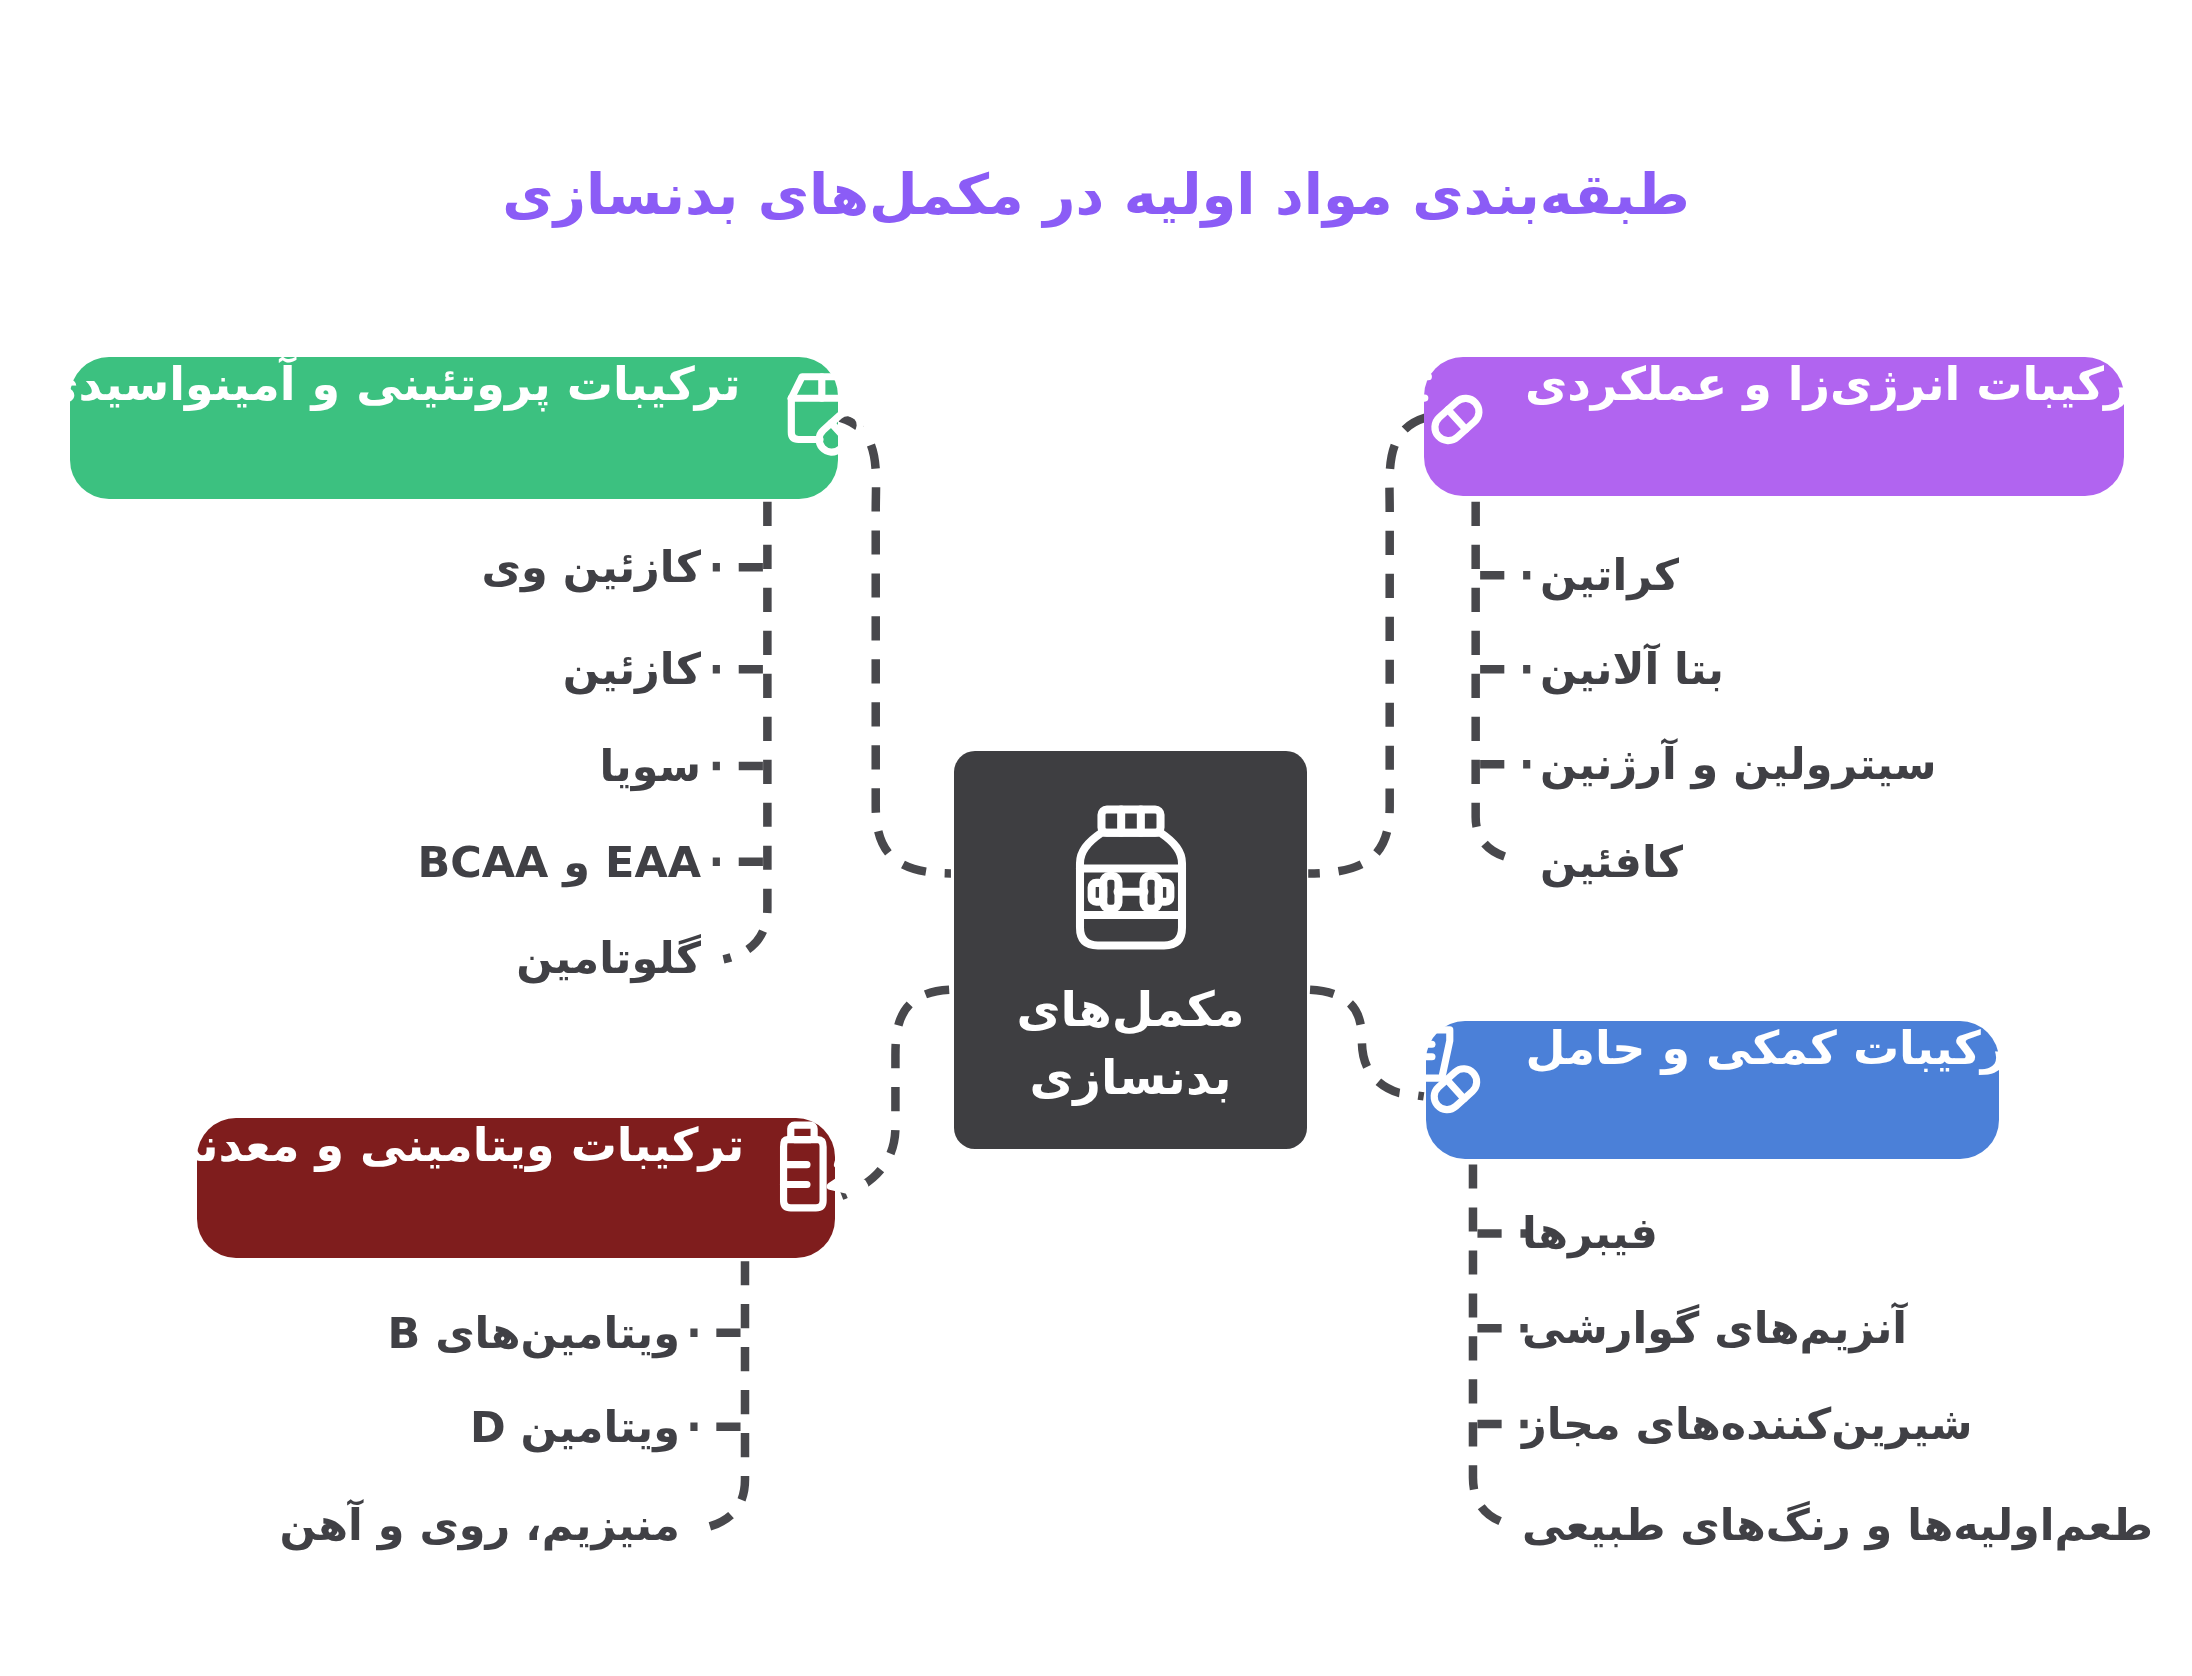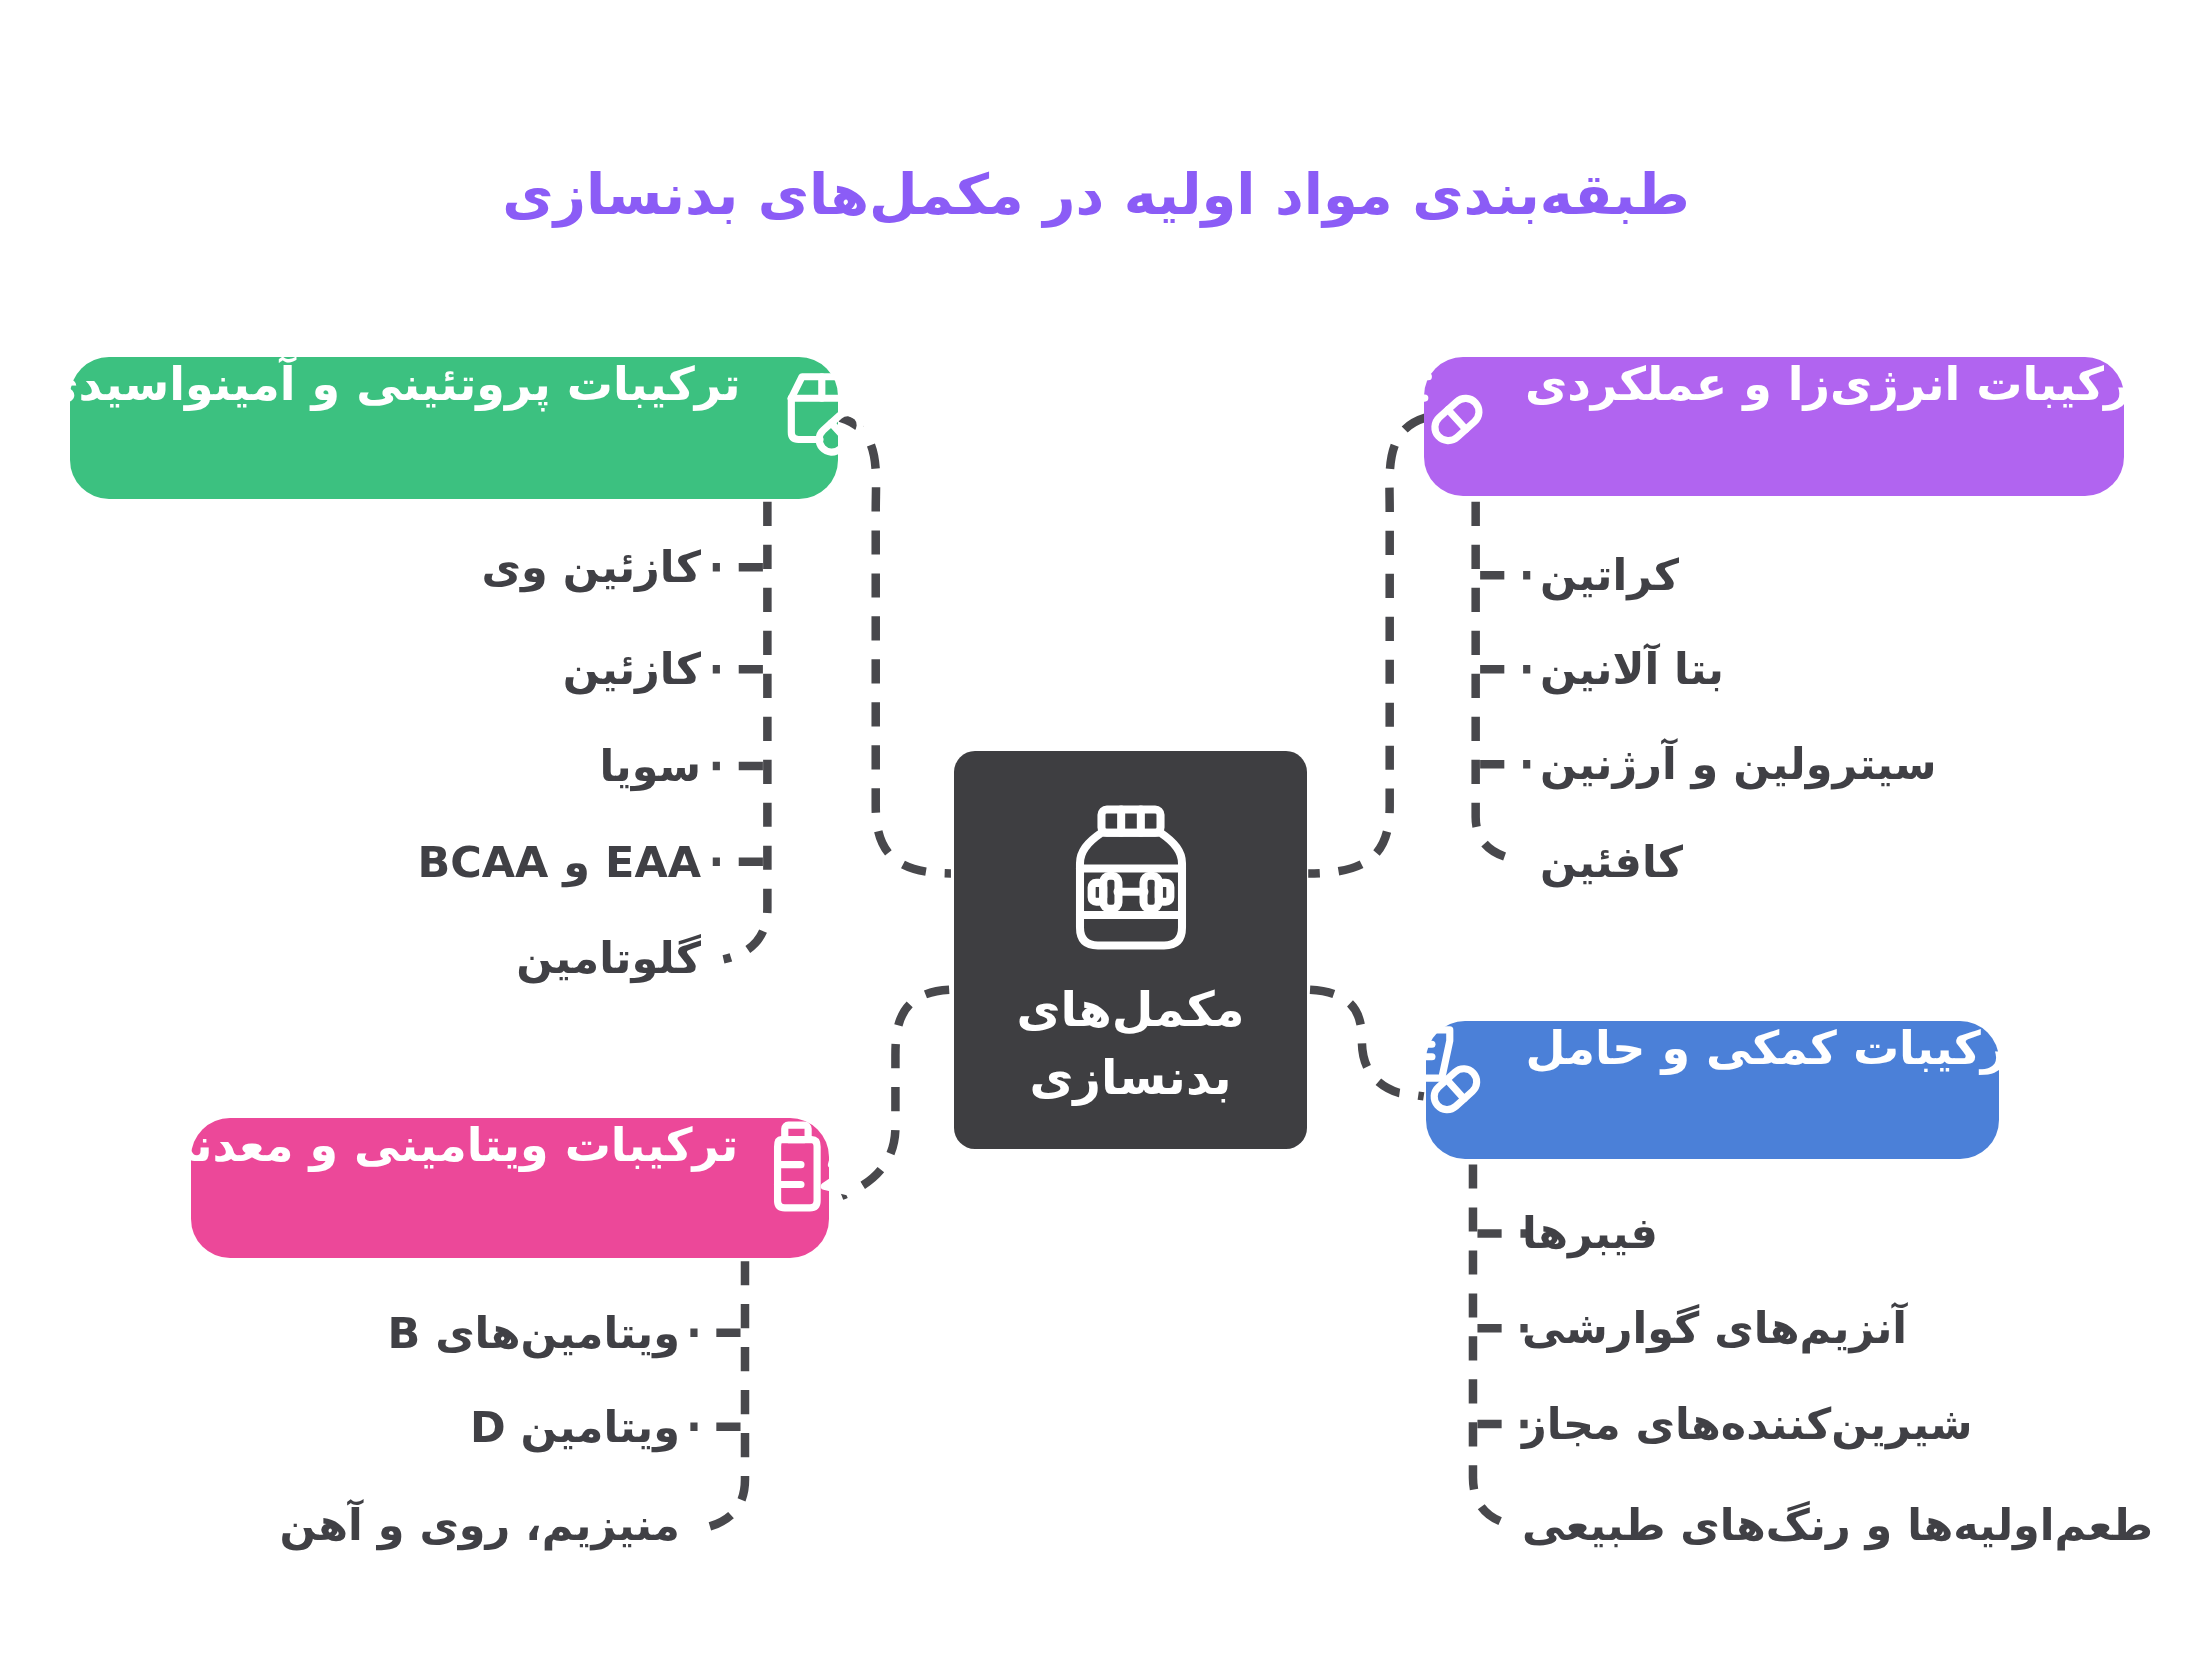--- a/index.html
+++ b/index.html
@@ -41,21 +41,21 @@
     color:#ffffff;
   }
   .branch-box .box-label{
     font-size:46px;
     font-weight:bold;
     white-space:nowrap;
     color:#ffffff;
   }
   .box-green {left:70px;  top:357px;  width:768px; height:142px; background:#3cc180;}
   .box-purple{left:1424px;top:357px;  width:700px; height:139px; background:#b164f0;}
-  .box-yellow{left:191px; top:1118px; width:638px; height:140px; background:#ec4899;}
+  .box-yellow{left:197px; top:1118px; width:638px; height:140px; background:#7f1d1d;}
   .box-blue  {left:1426px;top:1021px; width:573px; height:138px; background:#4b80d8;}
   .center-node{
     position:absolute;
     left:954px;top:751px;width:353px;height:398px;
     background:#3e3e41;
     border-radius:21px;
     display:flex;
     flex-direction:column;
     align-items:center;
     justify-content:flex-start;

